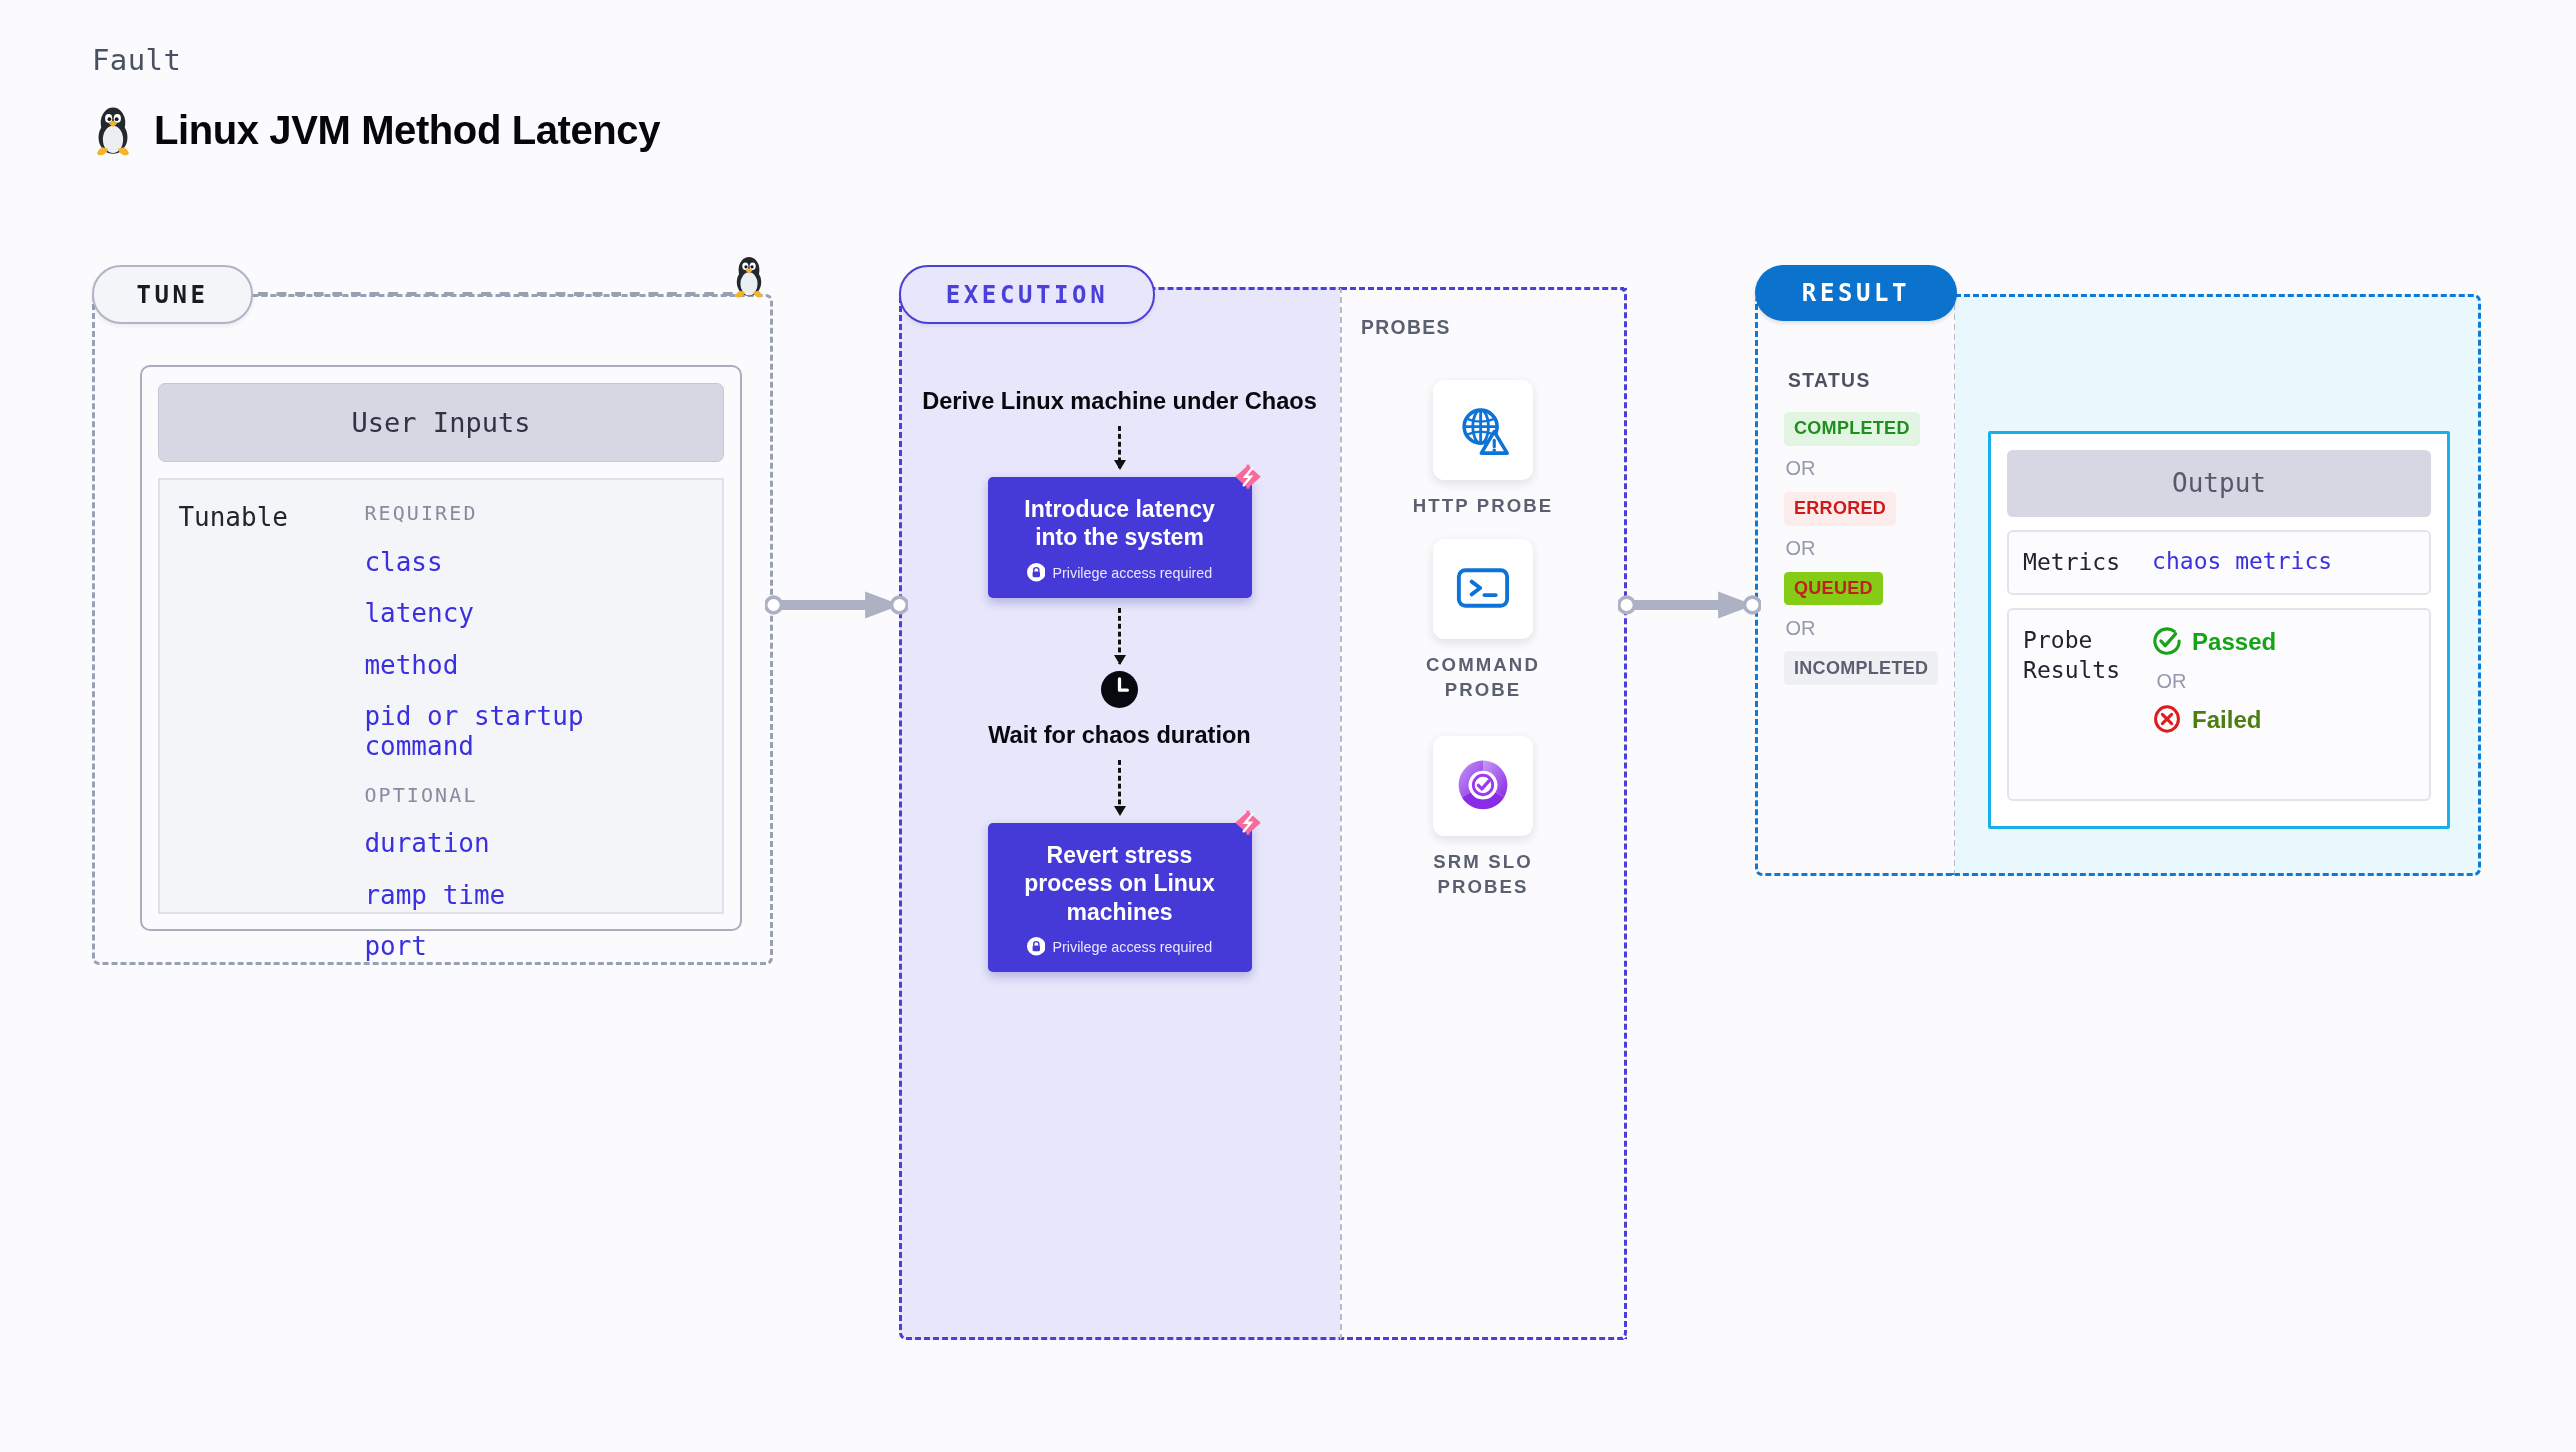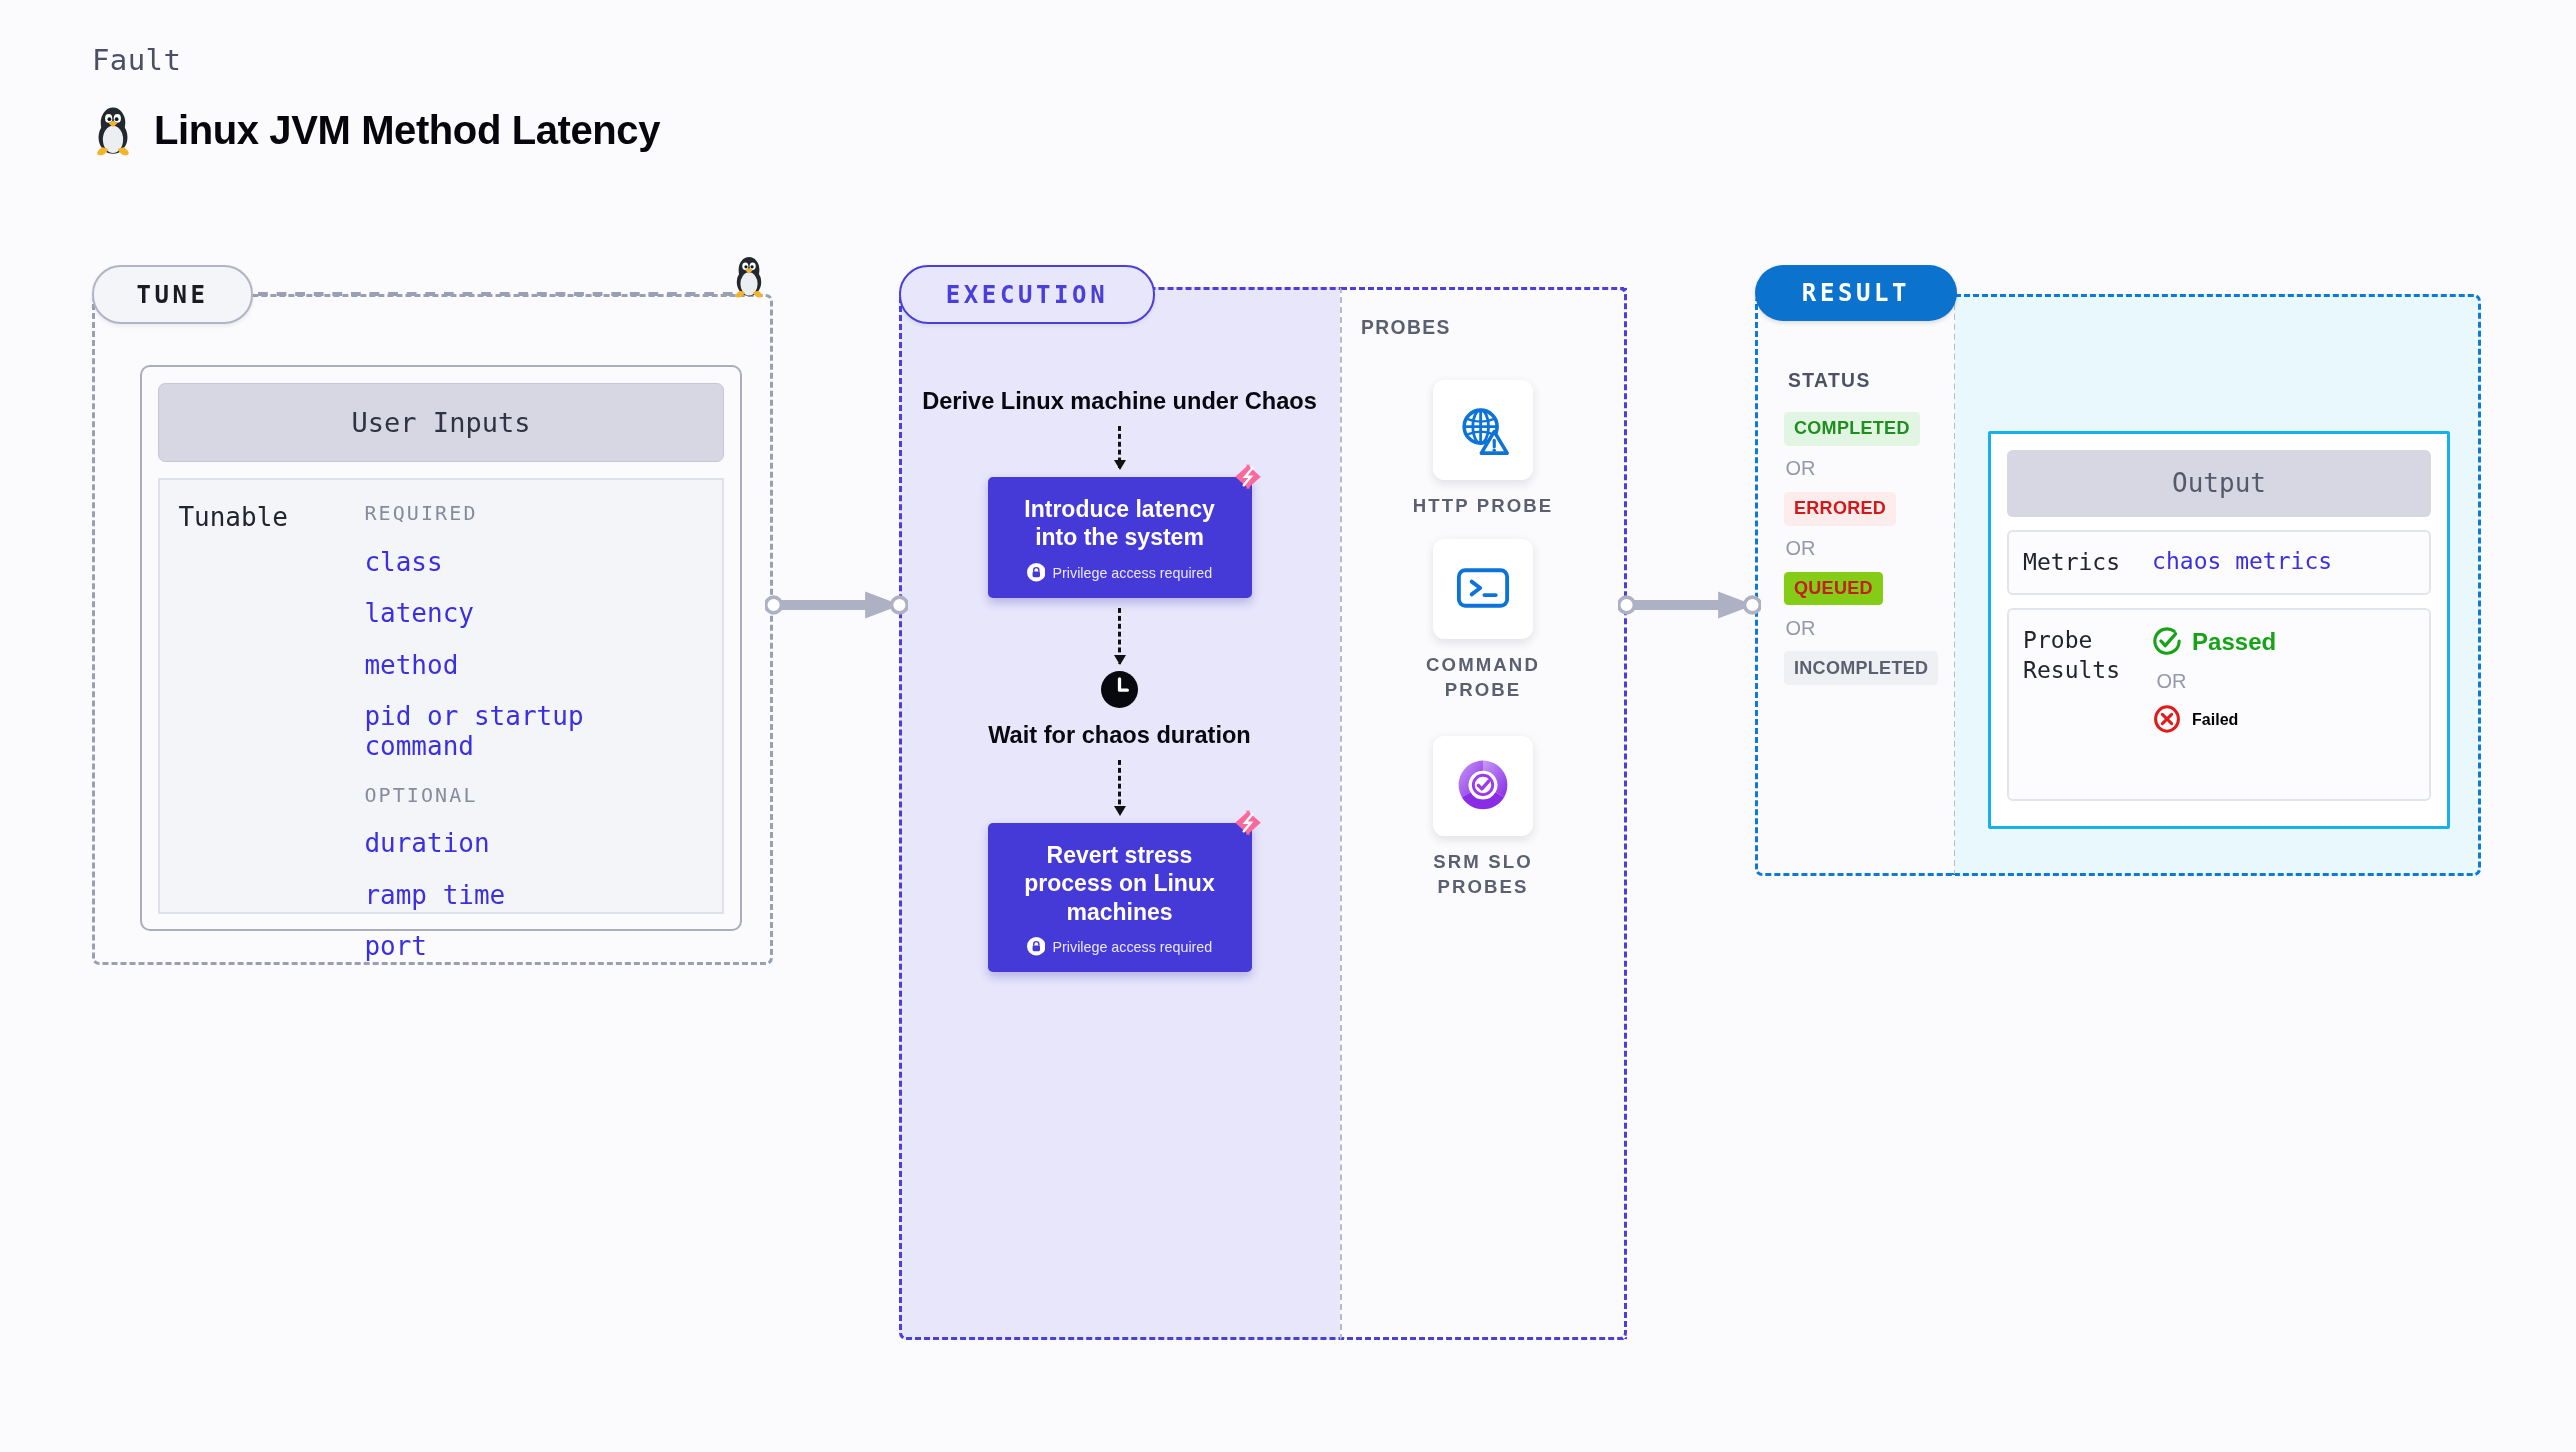--- a/index.html
+++ b/index.html
@@ -194,21 +194,21 @@
   .row-label {
     font-family: "DejaVu Sans Mono", monospace; font-size: 23px;
     color: #22252f; width: 129px; flex: none; line-height: 1.3;
   }
   .row-value-mono {
     font-family: "DejaVu Sans Mono", monospace; font-size: 23px; color: #3b30e0;
   }
   #probe-results-row { height: 193px; align-items: flex-start; }
   .result-line { display: flex; align-items: center; gap: 10px; }
   .result-passed { color: #17a317; font-size: 24px; font-weight: 700; }
-  .result-failed { color: #000000; font-size: 16px; font-weight: 700; }
+  .result-failed { color: #4d7c0f; font-size: 24px; font-weight: 700; }
   .result-or { font-size: 20px; color: #9499ab; margin: 11.5px 0 11.5px 4.3px; }
 
   
   .connector { position: absolute; z-index: 7; }
 
   
   #tune-dash-line {
     position: absolute; left: 258px; top: 292px; width: 480px; height: 3.6px;
     background-image: linear-gradient(to right,#9aa0b4 55%,transparent 45%);
     background-size: 18.6px 3.6px; z-index: 3;

